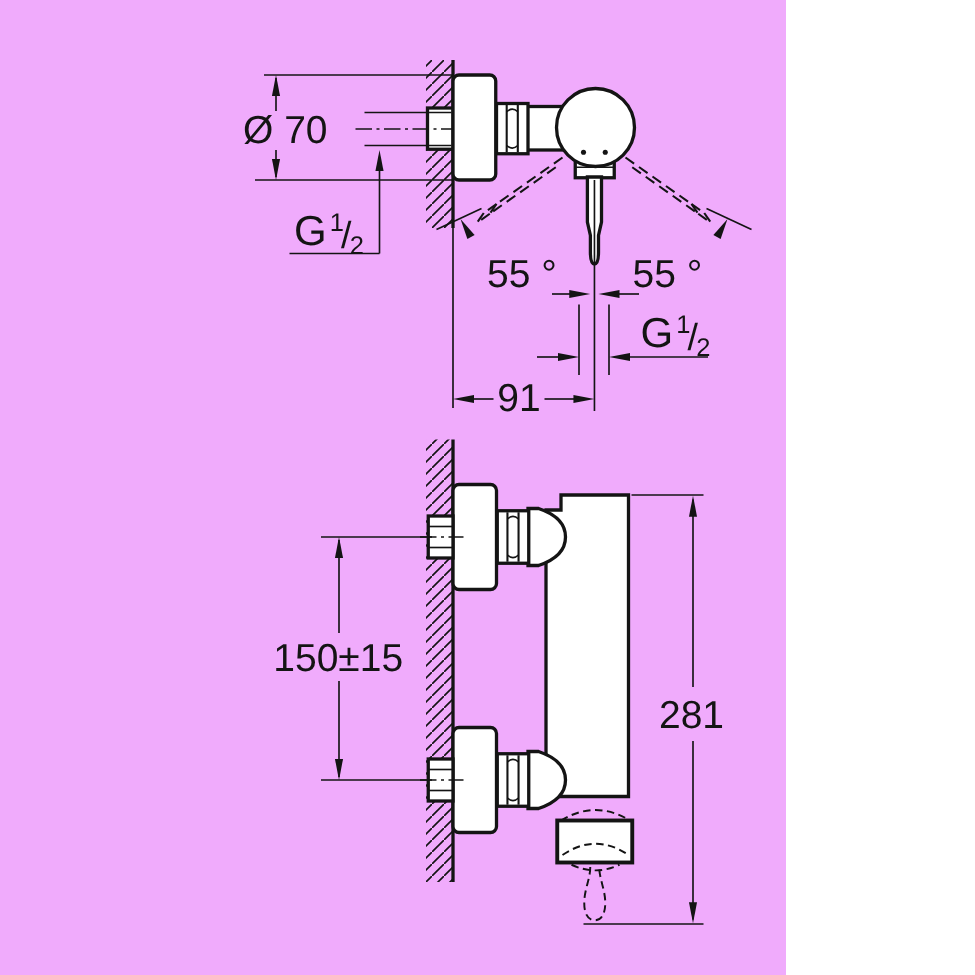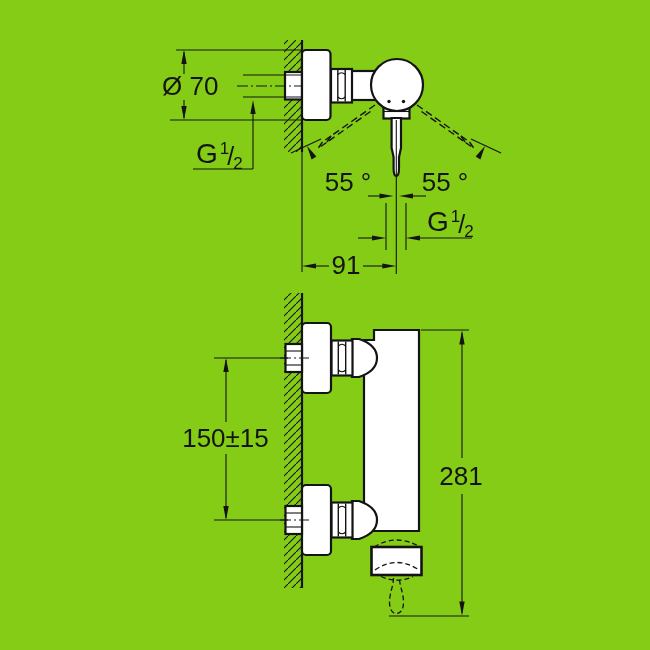--- a/index.html
+++ b/index.html
@@ -1,16 +1,16 @@
 <!DOCTYPE html>
 <html><head>
 <meta charset="utf-8">
 <style>
   html,body{margin:0;padding:0;background:#ffffff;}
-  .stage{width:650px;height:650px;background:#84cc16;position:relative;font-family:"Liberation Sans",sans-serif;}
+  .stage{width:524px;height:650px;background:#f0abfc;position:relative;font-family:"Liberation Sans",sans-serif;}
   svg{display:block;}
   text{fill:#141414;font-family:"Liberation Sans",sans-serif;}
   .dim-text{font-size:26px;}
   .thread-g{font-size:28px;}
   .thin{stroke:#141414;stroke-width:1.1;fill:none;}
   .thick{stroke:#141414;stroke-width:2.2;fill:none;}
   .thickf{stroke:#141414;stroke-width:2.2;fill:#ffffff;}
   .collar{stroke:#141414;stroke-width:2.6;fill:#ffffff;}
   .dash{stroke:#141414;stroke-width:1.4;fill:none;stroke-dasharray:7 4;}
   .dashfine{stroke:#141414;stroke-width:1.3;fill:none;stroke-dasharray:5 3;}

